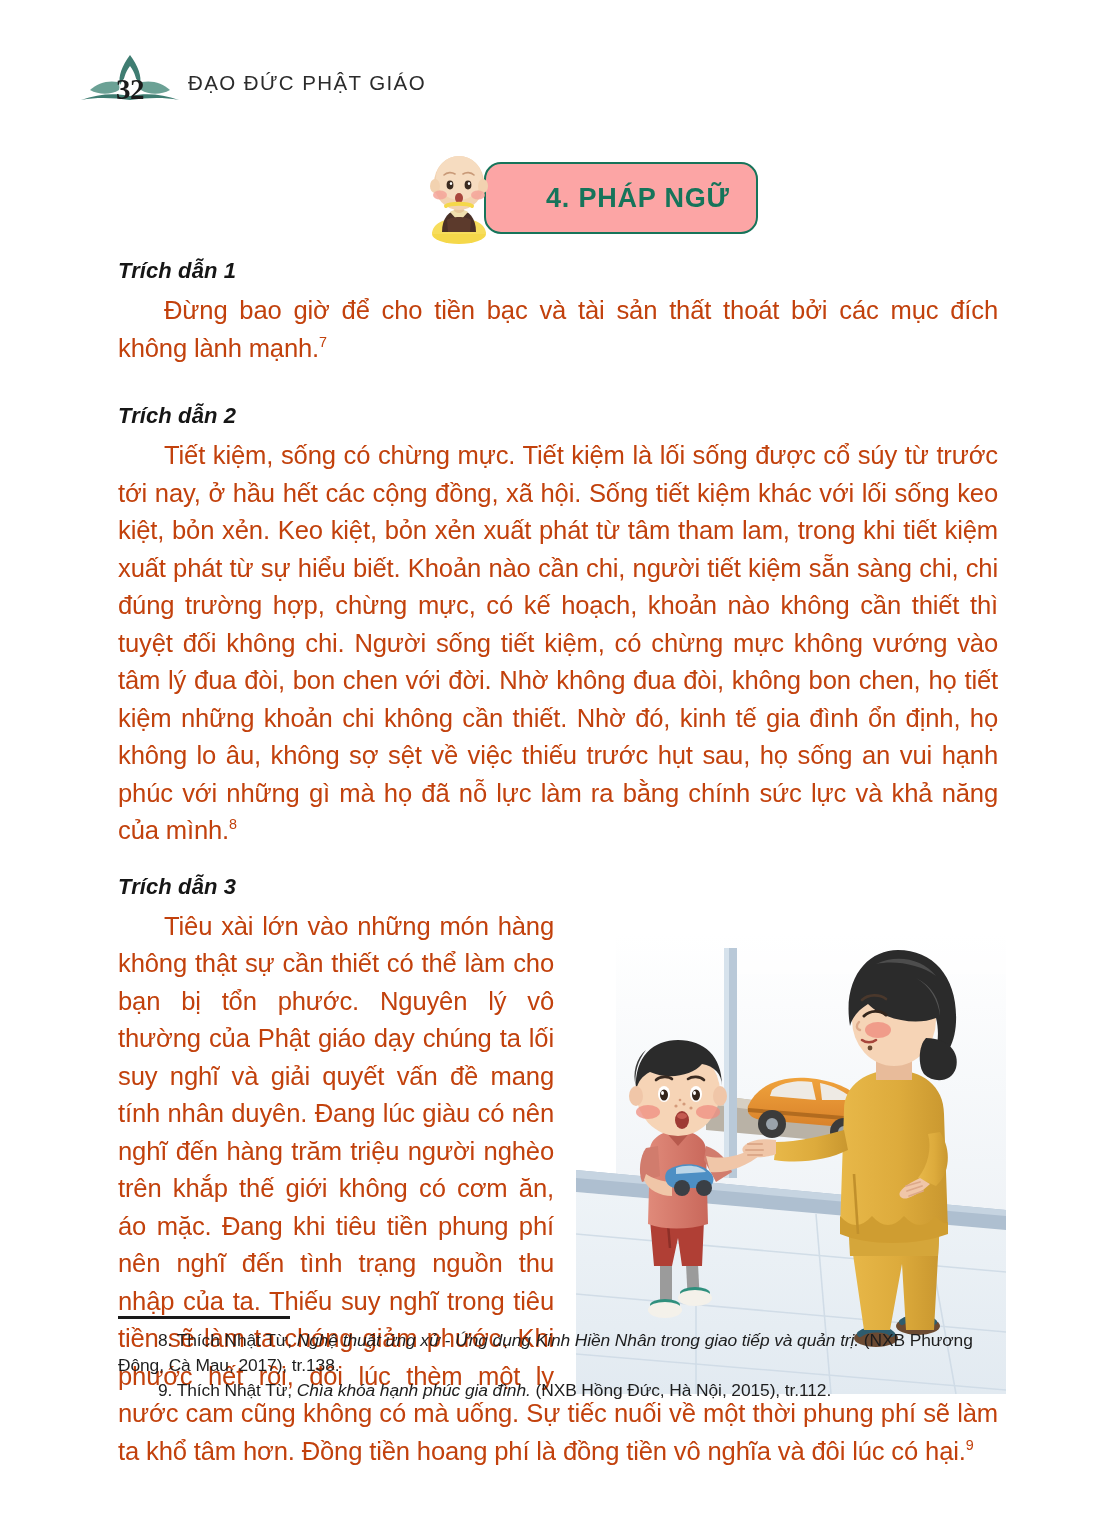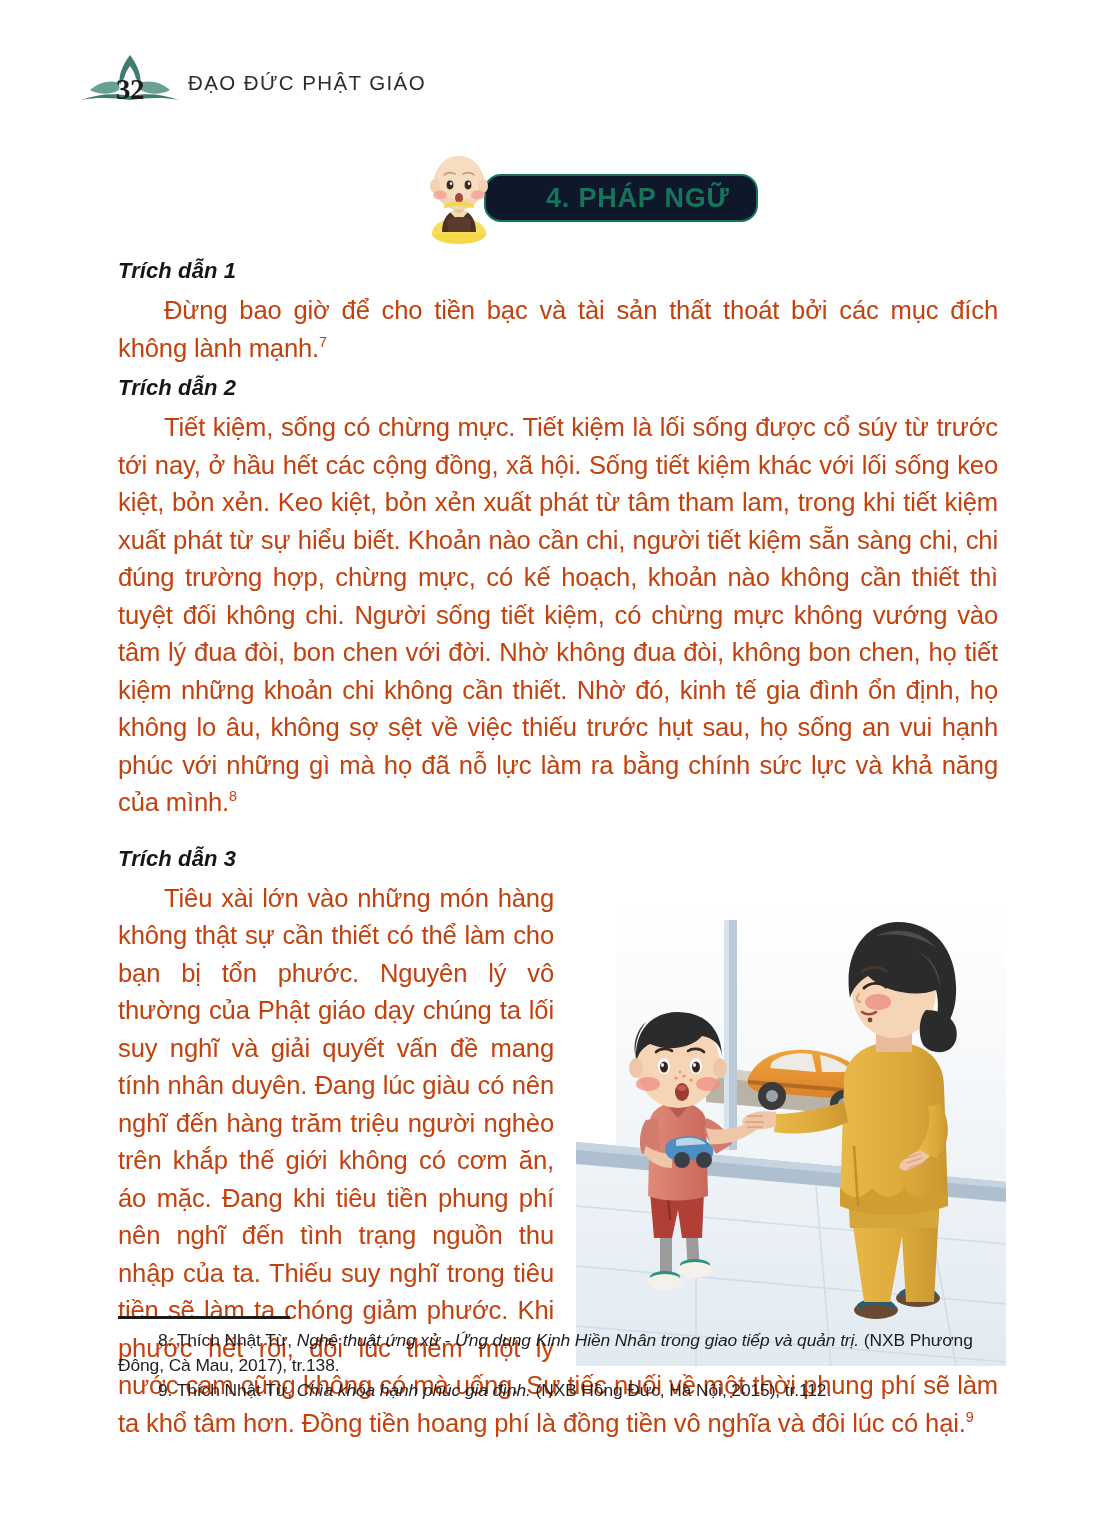--- a/index.html
+++ b/index.html
@@ -66,25 +66,25 @@
     width: 78px;
     height: 96px;
     position: relative;
     flex: 0 0 auto;
     z-index: 3;
   }
   .badge-pill {
     margin-left: -14px;
     border: 2.6px solid #16745a;
     border-radius: 17px;
-    height: 48px;
+    height: 72px;
     padding: 0 26px 0 60px;
     display: flex;
     align-items: center;
-    background: #0f172a;
+    background: #fca5a5;
     position: relative;
     z-index: 1;
   }
   .badge-pill .badge-label {
     font-size: 27px;
     font-weight: 700;
     color: #16745a;
     letter-spacing: 0.8px;
     white-space: nowrap;
   }
@@ -115,21 +115,21 @@
     letter-spacing: -0.15px;
     -webkit-hyphens: none;
     hyphens: none;
   }
   .para sup {
     font-size: 0.56em;
     vertical-align: super;
     line-height: 0;
   }
   .block-1 { margin-bottom: 4px; }
-  .heading-2 { margin-top: 8px; }
+  .heading-2 { margin-top: 36px; }
   .heading-3 { margin-top: 24px; }
 
   
   .float-art {
     float: right;
     width: 430px;
     height: 460px;
     margin: 26px 0 0 14px;
     shape-outside: inset(0);
     position: relative;

